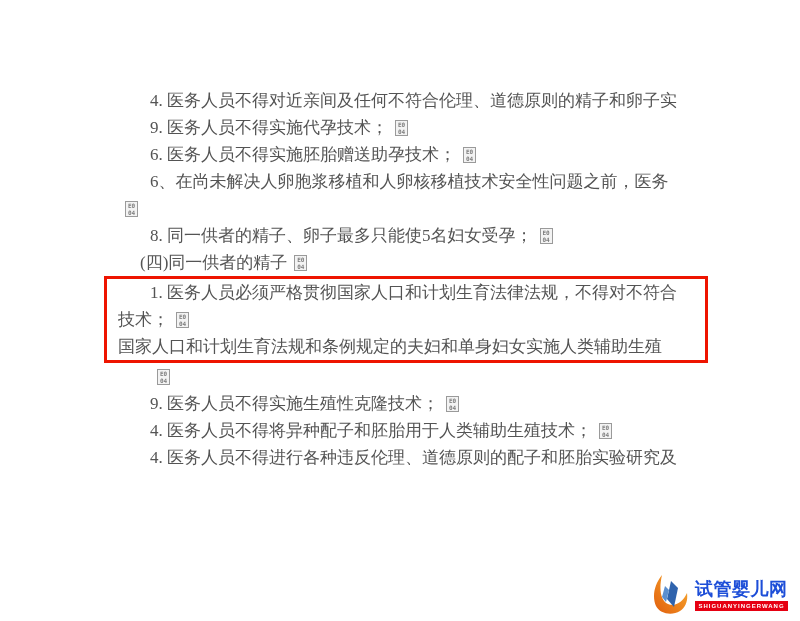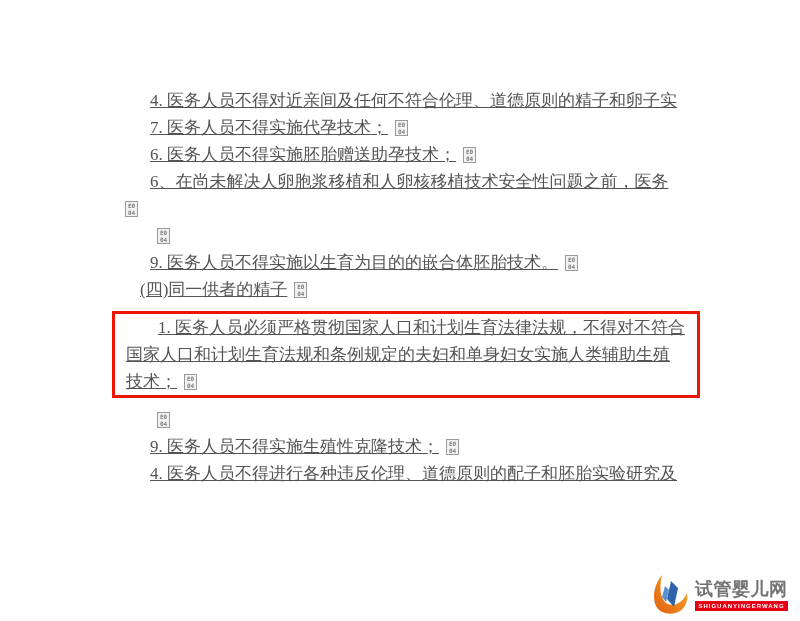--- a/index.html
+++ b/index.html
@@ -16,21 +16,20 @@
     width:604px;
     color:#545454;
     font-size:17px;
     line-height:27px;
   }
   .ln{
     margin:0;
     padding:0 0 0 14px;
     height:27px;
     white-space:nowrap;
-    text-decoration:underline;
   }
   .ln.first{ text-indent:32px; }
   .ln.sec{ text-indent:22px; }
   .ln.cont{ text-indent:0; }
   .tofu{
     display:inline-block;
     width:13px;height:16px;
     border:1px solid #9a9a9a;
     background:#f3f3f3;
     margin-left:7px;
@@ -44,40 +43,40 @@
     display:block;
     font-family:"DejaVu Sans Mono",monospace;
     font-size:6px;
     line-height:7px;
     font-weight:700;
     color:#7d7d7d;
     letter-spacing:0;
   }
   .redbox{
     border:3px solid #ee1400;
-    margin:8px;
+    margin:0;
     padding:0 0 0 0;
   }
   .redbox .ln{ padding-left:11px; }
   .logo{
     position:absolute;
     right:10px; bottom:5px;
     width:140px; height:44px;
     display:flex;
     align-items:center;
   }
   .logo-icon{ width:42px; height:42px; flex:0 0 auto; }
   .logo-right{ margin-left:3px; width:93px; }
   .logo-title{
     font-family:"Liberation Serif","DejaVu Serif",serif;
     font-weight:700;
     font-size:18px;
     line-height:22px;
     letter-spacing:0.5px;
-    color:#737373;
+    color:#1d4ed8;
     white-space:nowrap;
   }
   .logo-banner{
     margin-top:1px;
     background:#e60012;
     color:#ffffff;
     font-family:"Liberation Sans","DejaVu Sans",sans-serif;
     font-weight:700;
     font-size:6px;
     line-height:10px;
@@ -85,34 +84,34 @@
     letter-spacing:1px;
     text-align:center;
     white-space:nowrap;
   }
 </style>
 </head>
 <body>
 
 <div class="doc">
   <p class="ln first"><span>4. 医务人员不得对近亲间及任何不符合伦理、道德原则的精子和卵子实</span></p>
-  <p class="ln first"><span>7. 医务人员不得实施代孕技术；</span><span class="tofu"><b>E0</b><b>04</b></span></p>
+  <p class="ln first"><span>9. 医务人员不得实施代孕技术；</span><span class="tofu"><b>E0</b><b>04</b></span></p>
   <p class="ln first"><span>6. 医务人员不得实施胚胎赠送助孕技术；</span><span class="tofu"><b>E0</b><b>04</b></span></p>
   <p class="ln first"><span>6、在尚未解决人卵胞浆移植和人卵核移植技术安全性问题之前，医务</span></p>
   <p class="ln cont"><span class="tofu"><b>E0</b><b>04</b></span></p>
-  <p class="ln first"><span class="tofu"><b>E0</b><b>04</b></span></p>
-  <p class="ln first"><span>9. 医务人员不得实施以生育为目的的嵌合体胚胎技术。</span><span class="tofu"><b>E0</b><b>04</b></span></p>
+  <p class="ln first"><span>8. 同一供者的精子、卵子最多只能使5名妇女受孕；</span><span class="tofu"><b>E0</b><b>04</b></span></p>
   <p class="ln sec"><span>(四)同一供者的精子</span><span class="tofu"><b>E0</b><b>04</b></span></p>
   <div class="redbox">
     <p class="ln first"><span>1. 医务人员必须严格贯彻国家人口和计划生育法律法规，不得对不符合</span></p>
+    <p class="ln cont"><span>技术；</span><span class="tofu"><b>E0</b><b>04</b></span></p>
     <p class="ln cont"><span>国家人口和计划生育法规和条例规定的夫妇和单身妇女实施人类辅助生殖</span></p>
-    <p class="ln cont"><span>技术；</span><span class="tofu"><b>E0</b><b>04</b></span></p>
   </div>
   <p class="ln first"><span class="tofu"><b>E0</b><b>04</b></span></p>
   <p class="ln first"><span>9. 医务人员不得实施生殖性克隆技术；</span><span class="tofu"><b>E0</b><b>04</b></span></p>
+  <p class="ln first"><span>4. 医务人员不得将异种配子和胚胎用于人类辅助生殖技术；</span><span class="tofu"><b>E0</b><b>04</b></span></p>
   <p class="ln first"><span>4. 医务人员不得进行各种违反伦理、道德原则的配子和胚胎实验研究及</span></p>
 </div>
 
 <div class="logo">
   <svg class="logo-icon" viewBox="0 0 42 42" xmlns="http://www.w3.org/2000/svg">
     <defs>
       <linearGradient id="og" x1="0" y1="1" x2="1" y2="0">
         <stop offset="0" stop-color="#e05e0e"></stop>
         <stop offset="0.55" stop-color="#ef8a1f"></stop>
         <stop offset="1" stop-color="#f6b23c"></stop>

